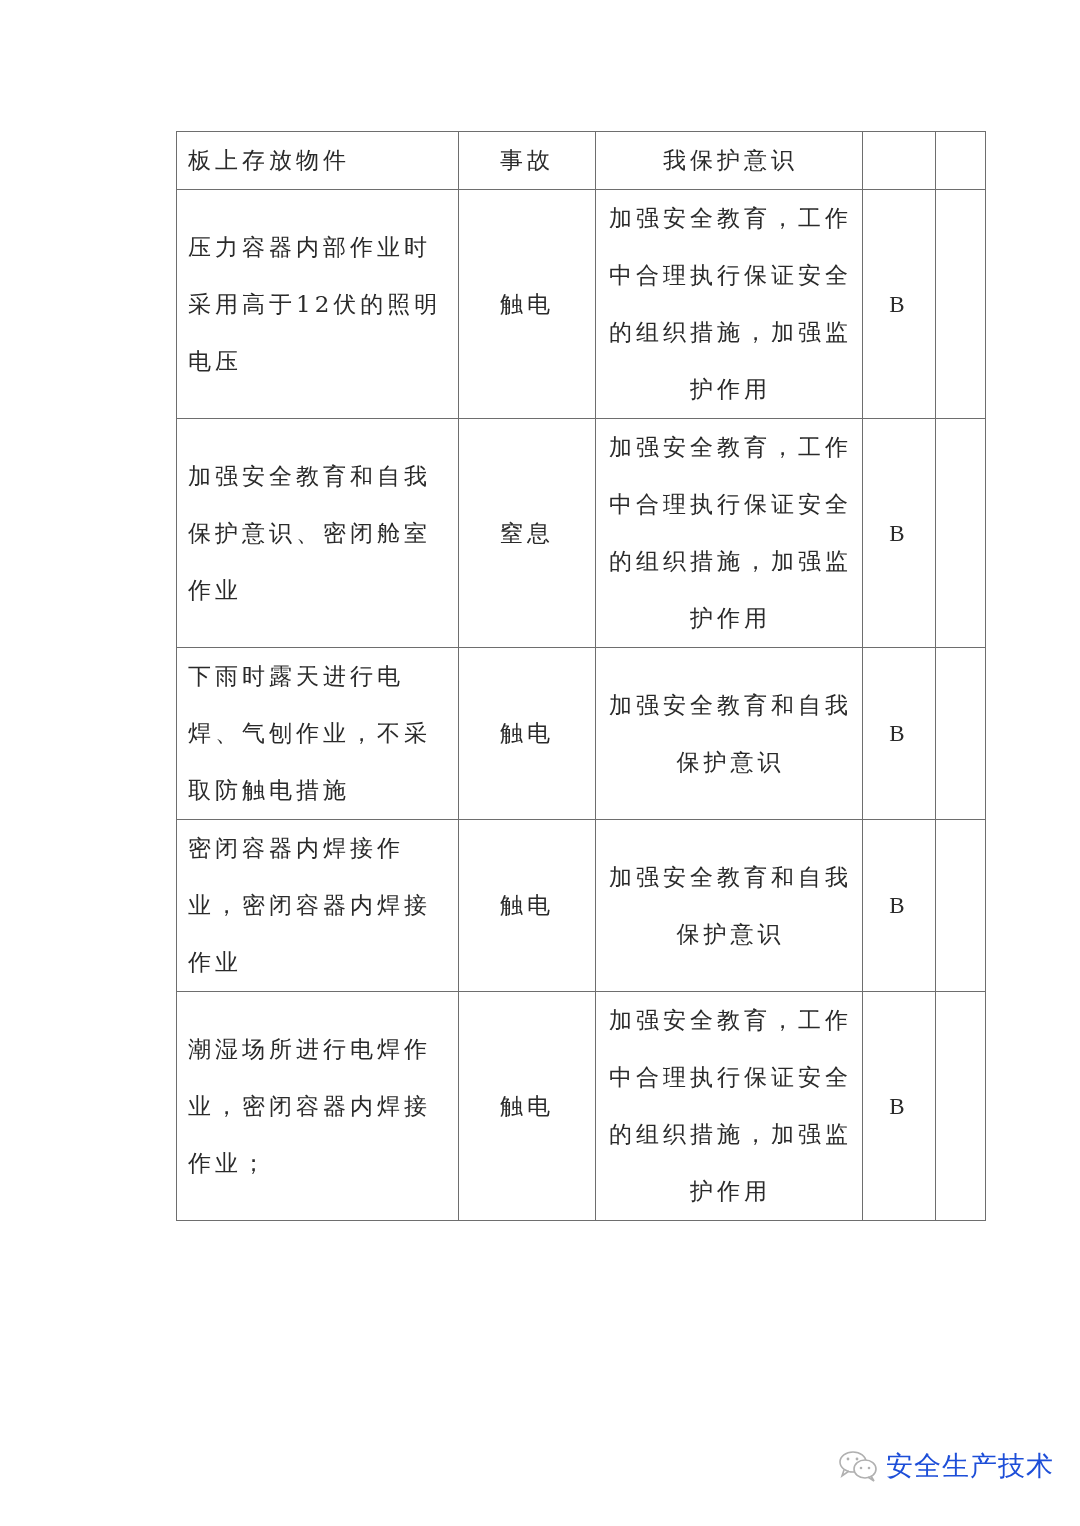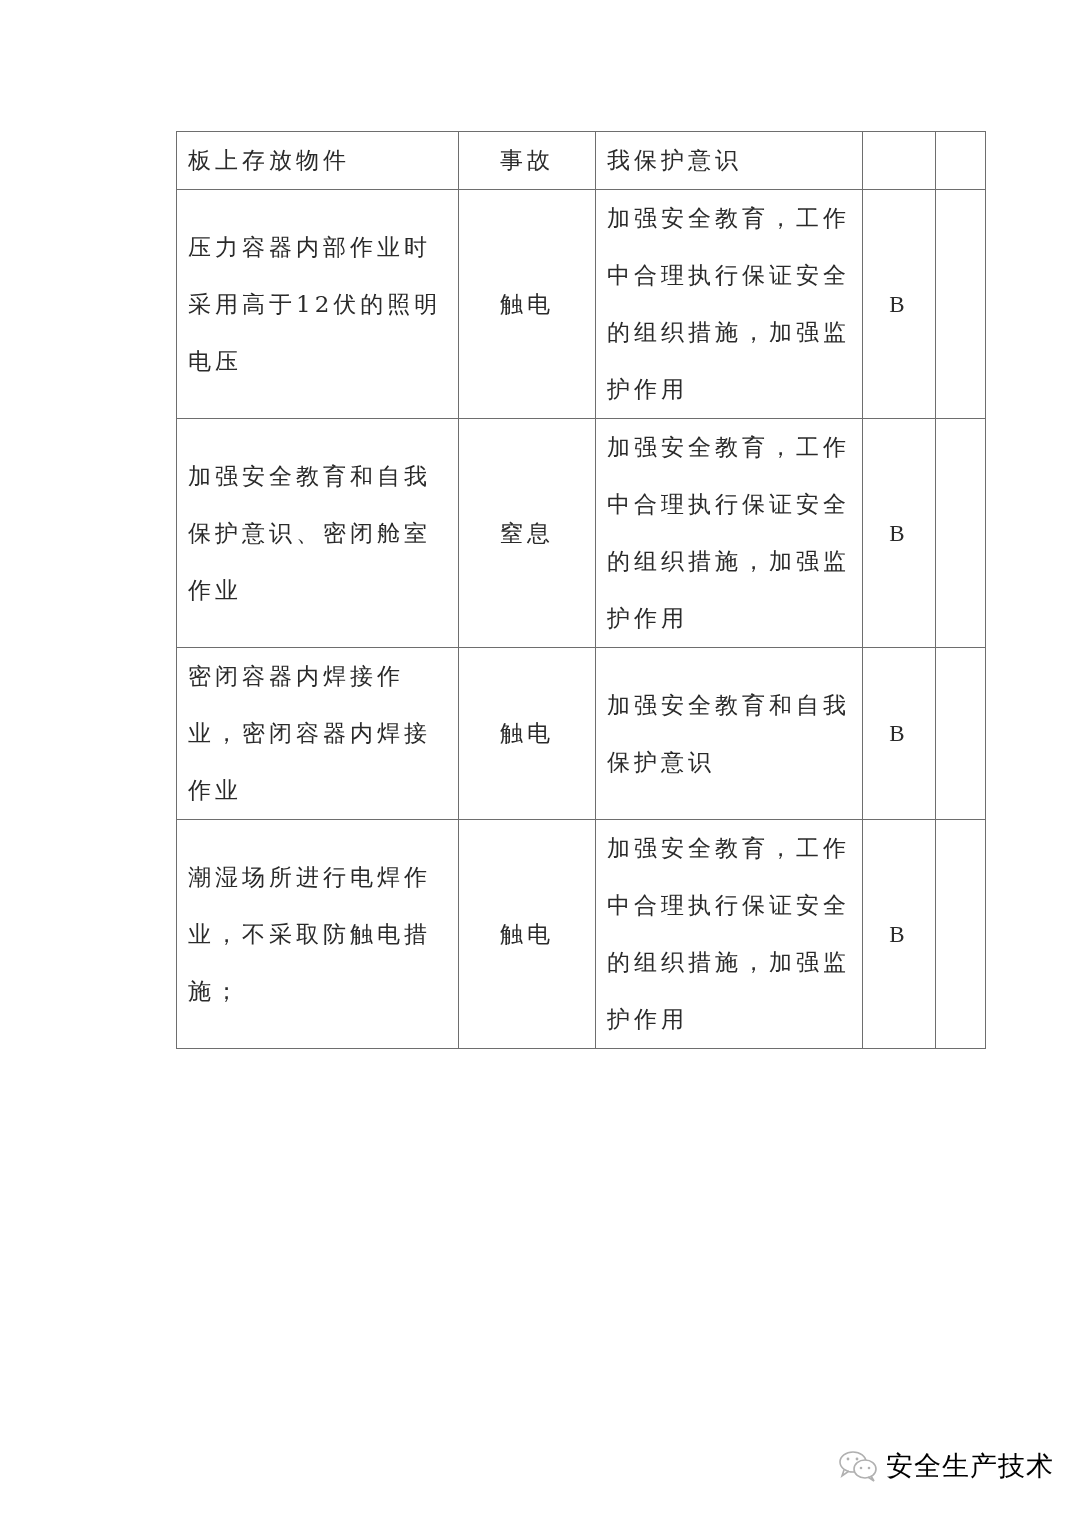--- a/index.html
+++ b/index.html
@@ -4,26 +4,26 @@
 <style>
   html, body { margin:0; padding:0; background:#ffffff; }
   body { width:1080px; height:1526px; position:relative; overflow:hidden;
          font-family:"DejaVu Serif","Liberation Serif",serif; color:#2a2a2a; }
   table.risk { position:absolute; left:156px; top:131px; border-collapse:collapse;
                table-layout:fixed; width:768px;margin-left:20px; }
   table.risk td { border:1.5px solid #6e6e6e; padding:0; vertical-align:middle;
                   font-size:23px; letter-spacing:4px; line-height:57px; }
   td.c1 { width:264px; padding-left:11px !important; padding-right:6px !important; text-align:left; }
   td.c2 { width:136px; text-align:center; letter-spacing:3px; }
-  td.c3 { width:247px; padding-left:11px !important; padding-right:8px !important; text-align:left; }
+  td.c3 { width:247px; padding-left:11px !important; padding-right:8px !important; text-align:center; }
   td.c4 { width:72px; text-align:center; font-family:"Liberation Serif",serif; letter-spacing:0; }
   td.c5 { width:49px; }
   .cell-text { display:block; word-break:break-all; }
   .watermark { position:absolute; left:838px; top:1448px; display:flex; align-items:center;
-               color:#000000; font-family:Liberation Mono, monospace; font-size:27px; letter-spacing:1px; }
+               color:#1d4ed8; font-family:Liberation Mono, monospace; font-size:27px; letter-spacing:1px; }
   .wm-icon { width:42px; height:32px; margin-right:6px; position:relative; }
 </style>
 </head>
 <body>
 
 <table class="risk">
   <tbody id="tbody">
     <tr style="height:57px">
       <td class="c1">
           <span class="cell-text">板上存放物件</span>
@@ -56,36 +56,49 @@
         </td>
       <td class="c2">
           <span class="cell-text">窒息</span>
         </td>
       <td class="c3">
           <span class="cell-text">加强安全教育，工作中合理执行保证安全的组织措施，加强监护作用</span>
         </td>
       <td class="c4"><span>B</span></td>
       <td class="c5"><span></span></td>
     </tr>
+    <tr style="height:170px">
+      <td class="c1">
+          <span class="cell-text">下雨时露天进行电焊、气刨作业，不采取防触电措施</span>
+        </td>
+      <td class="c2">
+          <span class="cell-text">触电</span>
+        </td>
+      <td class="c3">
+          <span class="cell-text">加强安全教育和自我保护意识</span>
+        </td>
+      <td class="c4"><span>B</span></td>
+      <td class="c5"><span></span></td>
+    </tr>
     <tr style="height:114px">
       <td class="c1">
           <span class="cell-text">密闭容器内焊接作业，密闭容器内焊接作业</span>
         </td>
       <td class="c2">
           <span class="cell-text">触电</span>
         </td>
       <td class="c3">
           <span class="cell-text">加强安全教育和自我保护意识</span>
         </td>
       <td class="c4"><span>B</span></td>
       <td class="c5"><span></span></td>
     </tr>
     <tr style="height:228px">
       <td class="c1">
-          <span class="cell-text">潮湿场所进行电焊作业，不采取防触电措施；</span>
+          <span class="cell-text">潮湿场所进行电焊作业，密闭容器内焊接作业；</span>
         </td>
       <td class="c2">
           <span class="cell-text">触电</span>
         </td>
       <td class="c3">
           <span class="cell-text">加强安全教育，工作中合理执行保证安全的组织措施，加强监护作用</span>
         </td>
       <td class="c4"><span>B</span></td>
       <td class="c5"><span></span></td>
     </tr>

